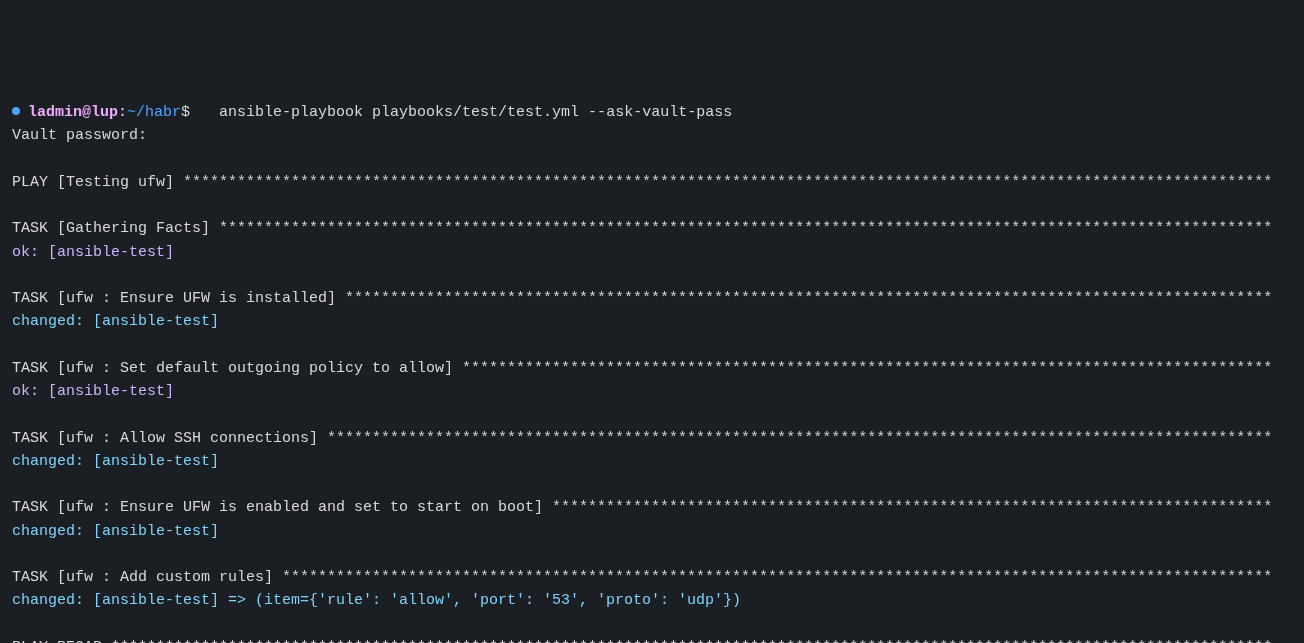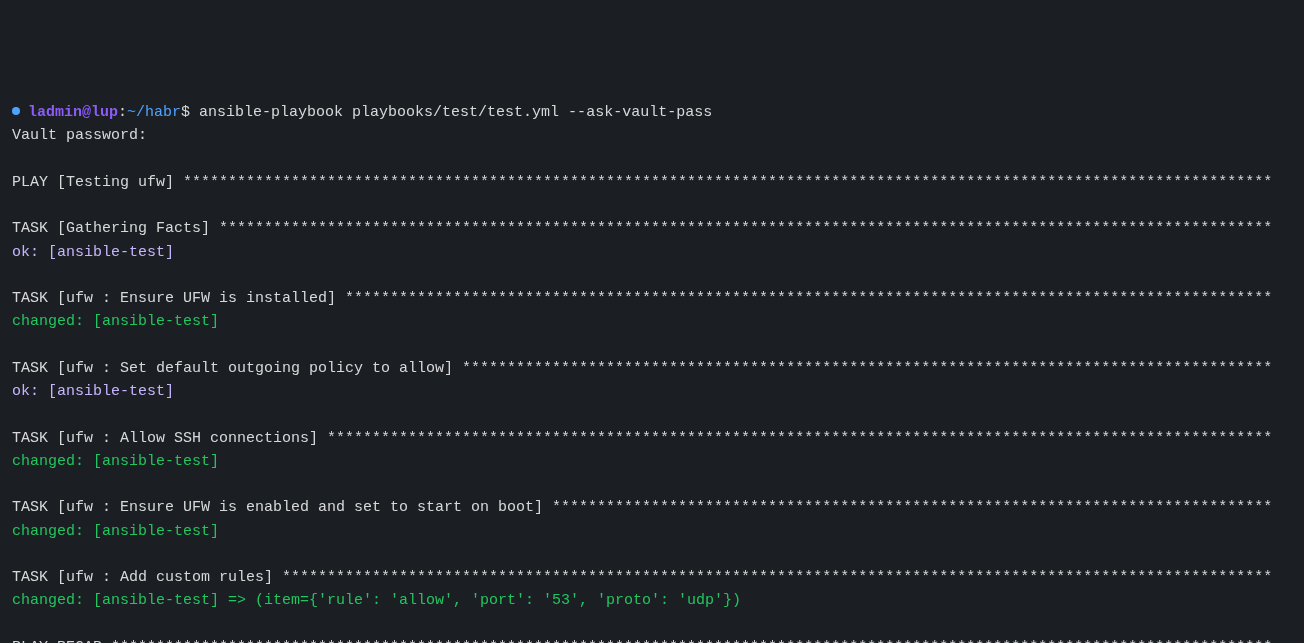--- a/index.html
+++ b/index.html
@@ -18,26 +18,26 @@
   .dot {
     display: inline-block;
     width: 8px;
     height: 8px;
     border-radius: 50%;
     background: #4aa3ff;
     vertical-align: middle;
     margin-right: 8px;
     margin-top: -2px;
   }
-  .prompt-user { color: #8b5cf6; font-weight: 600; }
+  .prompt-user { color: #f0abfc; font-weight: 600; }
   .prompt-path { color: #4da3ff; font-weight: 400; }
   .prompt-dollar { color: #d8d8d8; }
-  .cmd { color: #d8d8d8; }
+  .cmd { color: #d8d8d8; margin-left: 20px; }
   .ok { color: #c4b5fd; }
-  .changed { color: #22c55e; text-align: right; }
+  .changed { color: #7dd3fc; text-align: right; }
   .line { display: block; }
 </style>
 </head>
 <body>
 
 
 
 <div id="terminal"><span class="line"><span class="dot"></span><span class="prompt-user">ladmin@lup</span><span class="prompt-dollar">:</span><span class="prompt-path">~/habr</span><span class="prompt-dollar">$ </span><span class="cmd">ansible-playbook playbooks/test/test.yml --ask-vault-pass</span></span><span class="line">Vault password:</span><span class="line"> </span><span class="line">PLAY [Testing ufw] *************************************************************************************************************************</span><span class="line"> </span><span class="line">TASK [Gathering Facts] *********************************************************************************************************************</span><span class="line"><span class="ok">ok:</span><span class="ok"> [ansible-test]</span></span><span class="line"> </span><span class="line">TASK [ufw : Ensure UFW is installed] *******************************************************************************************************</span><span class="line"><span class="changed">changed:</span><span class="changed"> [ansible-test]</span></span><span class="line"> </span><span class="line">TASK [ufw : Set default outgoing policy to allow] ******************************************************************************************</span><span class="line"><span class="ok">ok:</span><span class="ok"> [ansible-test]</span></span><span class="line"> </span><span class="line">TASK [ufw : Allow SSH connections] *********************************************************************************************************</span><span class="line"><span class="changed">changed:</span><span class="changed"> [ansible-test]</span></span><span class="line"> </span><span class="line">TASK [ufw : Ensure UFW is enabled and set to start on boot] ********************************************************************************</span><span class="line"><span class="changed">changed:</span><span class="changed"> [ansible-test]</span></span><span class="line"> </span><span class="line">TASK [ufw : Add custom rules] **************************************************************************************************************</span><span class="line"><span class="changed">changed:</span><span class="changed"> [ansible-test] =&gt; (item={'rule': 'allow', 'port': '53', 'proto': 'udp'})</span></span><span class="line"> </span><span class="line">PLAY RECAP *********************************************************************************************************************************</span></div>
 
 

